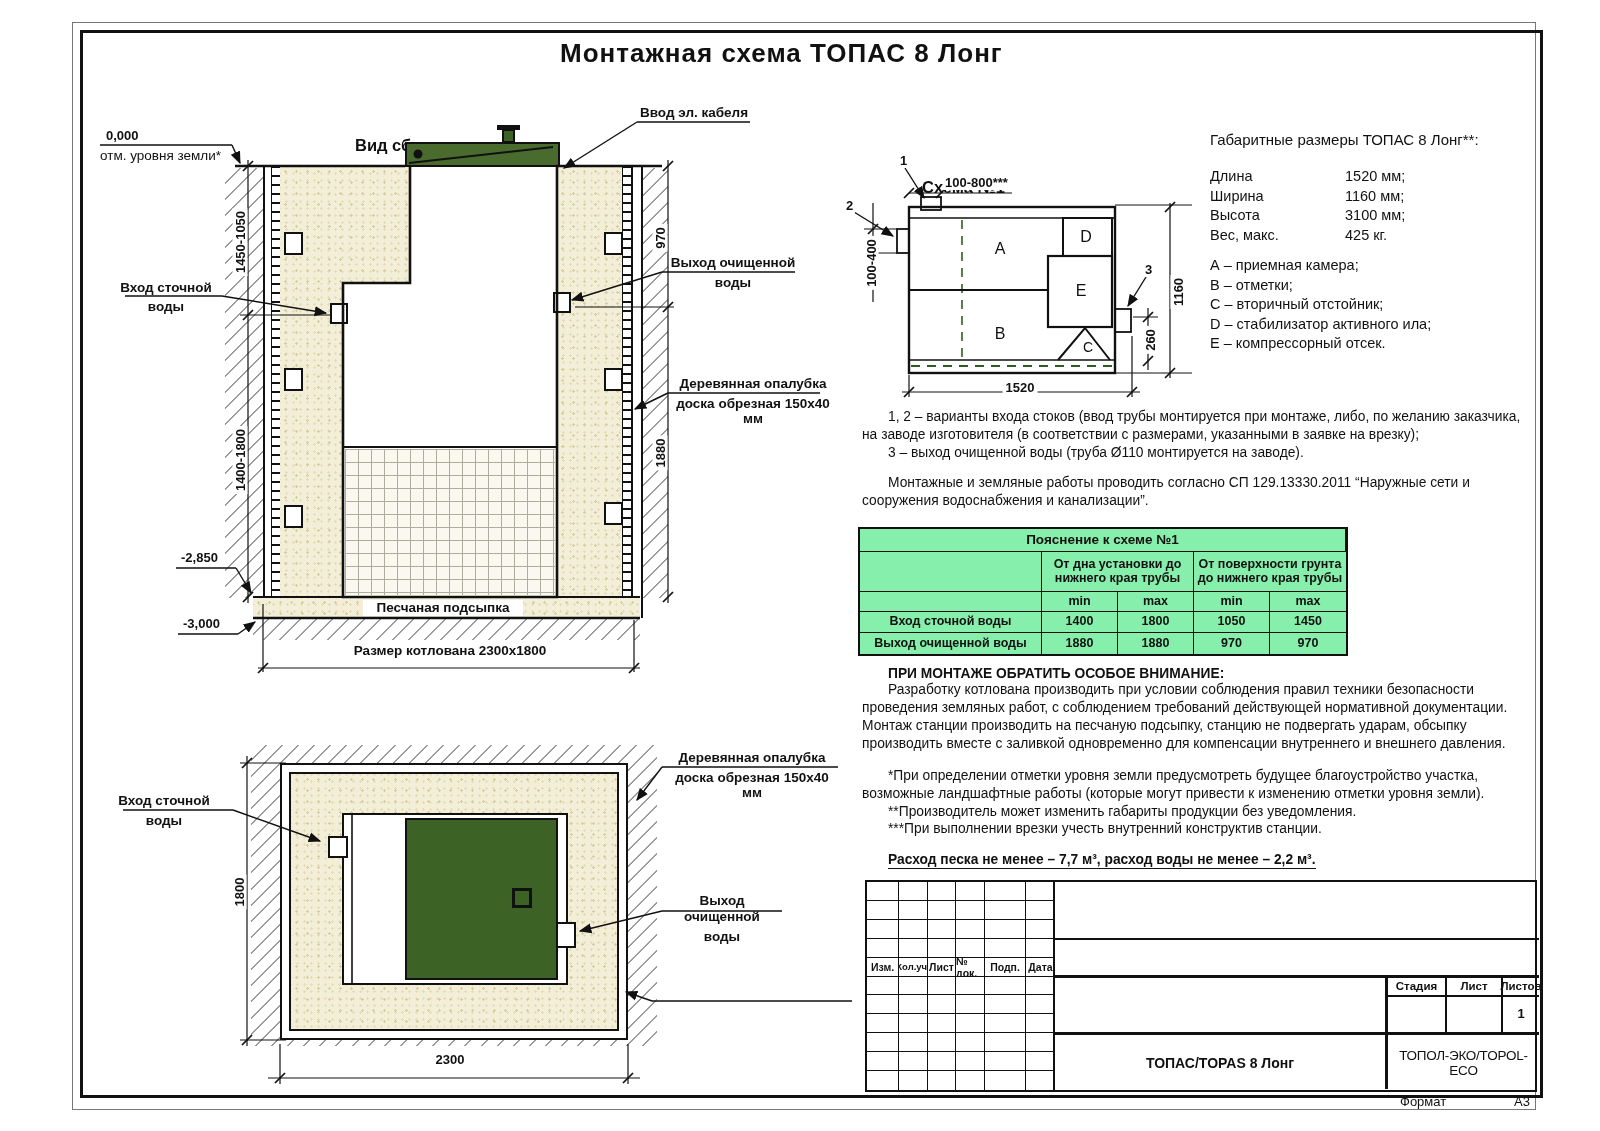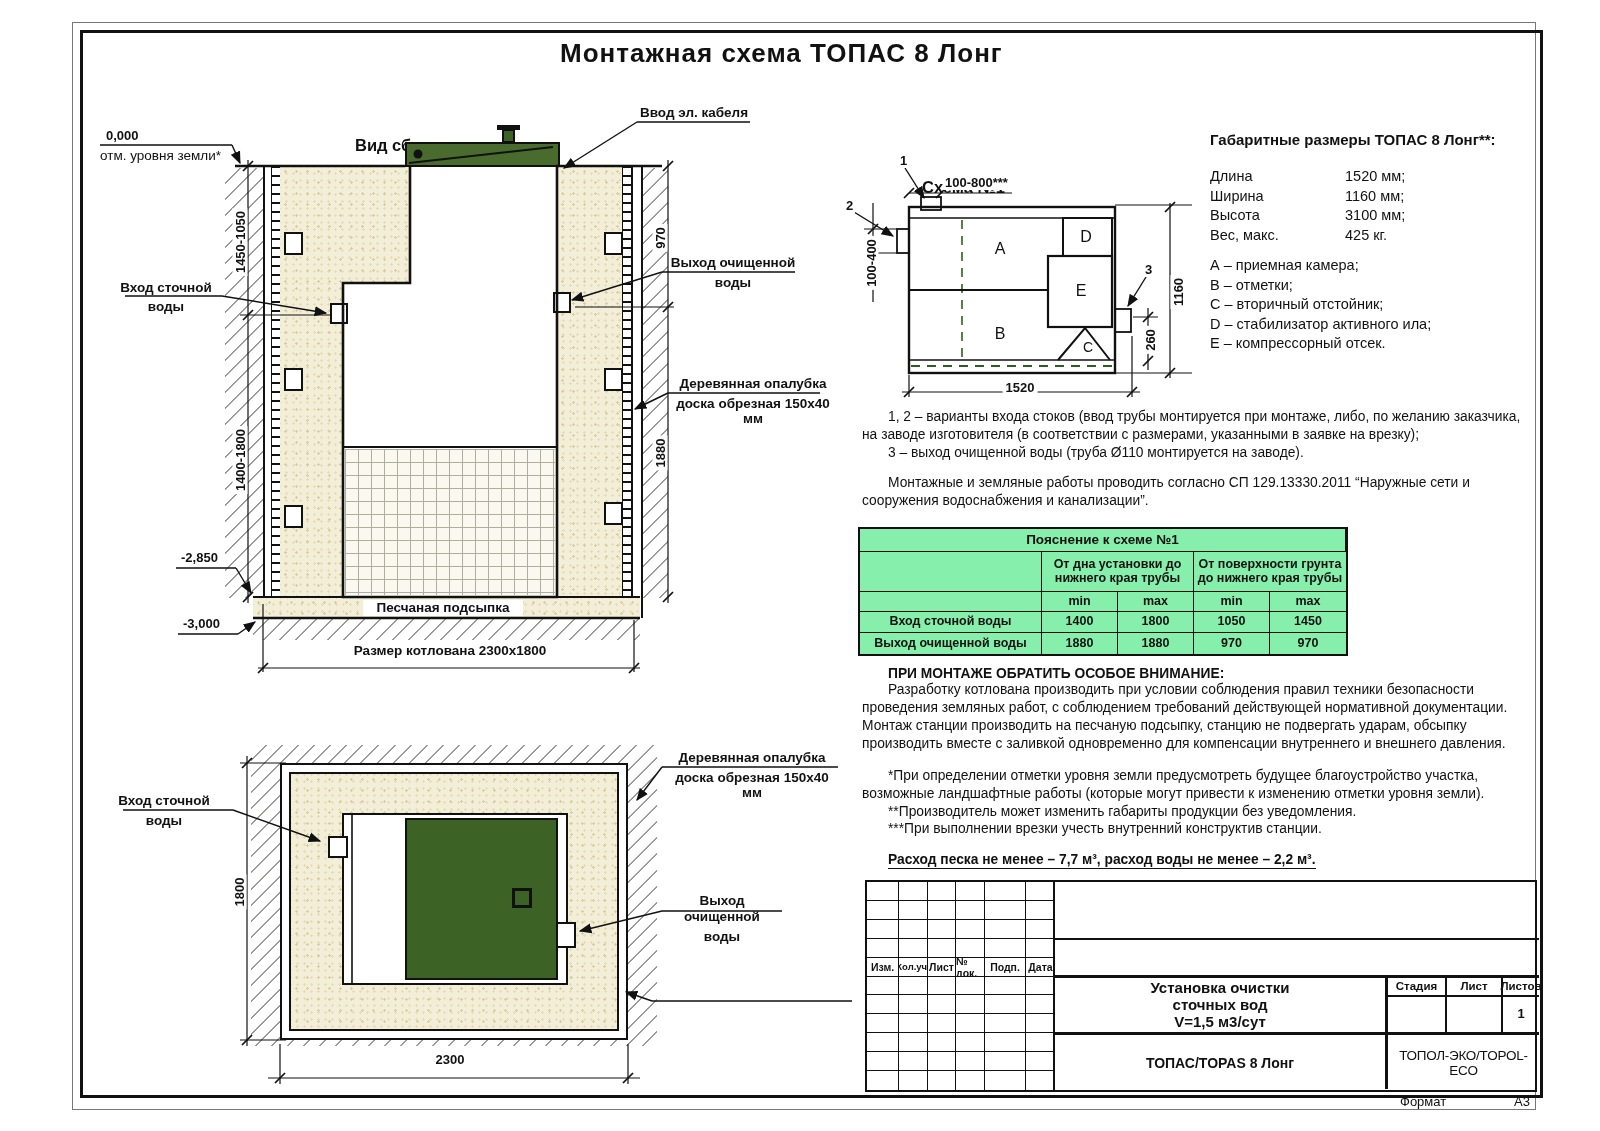--- a/index.html
+++ b/index.html
@@ -232,21 +232,21 @@
   <div class="vdim" style="left:871px;top:263px;z-index:10;">100-400</div>
   <div class="vdim" style="left:1178px;top:292px;z-index:10;">1160</div>
   <div class="vdim" style="left:1150px;top:340px;z-index:10;">260</div>
   <div class="cdim" style="left:1020px;top:387px;z-index:10;">1520</div>
   <div class="letter" style="left:1000px;top:249px;">A</div>
   <div class="letter" style="left:1000px;top:334px;">B</div>
   <div class="letter" style="left:1088px;top:347px;font-size:14px;">C</div>
   <div class="letter" style="left:1086px;top:237px;">D</div>
   <div class="letter" style="left:1081px;top:291px;">E</div>
 
-  <div class="abs nw" style="left:1210px;top:131px;font-size:15px;font-weight:700;">Габаритные размеры ТОПАС 8 Лонг**:</div>
+  <div class="abs nw" style="left:1210px;top:131px;font-size:15px;font-weight:400;">Габаритные размеры ТОПАС 8 Лонг**:</div>
   <div class="abs" style="left:1210px;top:167px;width:320px;font-size:14.5px;line-height:19.5px;">
     <div style="display:flex;">
         <div style="width:135px;">Длина</div>
         <div>1520 мм;</div>
       </div>
     <div style="display:flex;">
         <div style="width:135px;">Ширина</div>
         <div>1160 мм;</div>
       </div>
     <div style="display:flex;">
@@ -373,25 +373,20 @@
         <div></div>
         <div></div>
         <div></div>
       </div>
 
     <div class="tbline" style="left:188px;top:56px;width:484px;height:2px;"></div>
     <div class="tbline" style="left:188px;top:93px;width:484px;height:2.5px;"></div>
     <div class="tbline" style="left:188px;top:150px;width:484px;height:2.5px;"></div>
     <div class="tbline" style="left:518px;top:93px;width:2.5px;height:114px;"></div>
 
-    <div class="tbcell" style="left:190px;top:95px;width:326px;height:55px;flex-direction:column;font-size:15px;line-height:17px;">
-      <div>Установка очистки</div>
-      <div>сточных вод</div>
-      <div>V=1,5 м3/сут</div>
-    </div>
 
     <div class="tbline" style="left:521px;top:113px;width:151px;height:2px;"></div>
     <div class="tbline" style="left:578px;top:93px;width:2px;height:57px;"></div>
     <div class="tbline" style="left:634px;top:93px;width:2px;height:57px;"></div>
     <div class="tbcell" style="left:521px;top:95px;width:57px;height:18px;font-size:11.5px;">Стадия</div>
     <div class="tbcell" style="left:580px;top:95px;width:54px;height:18px;font-size:11.5px;">Лист</div>
     <div class="tbcell" style="left:636px;top:95px;width:36px;height:18px;font-size:11.5px;">Листов</div>
     <div class="tbcell" style="left:636px;top:115px;width:36px;height:33px;font-size:13px;">1</div>
 
     <div class="tbcell" style="left:190px;top:152px;width:326px;height:58px;font-size:14px;">ТОПАС/TOPAS 8 Лонг</div>

